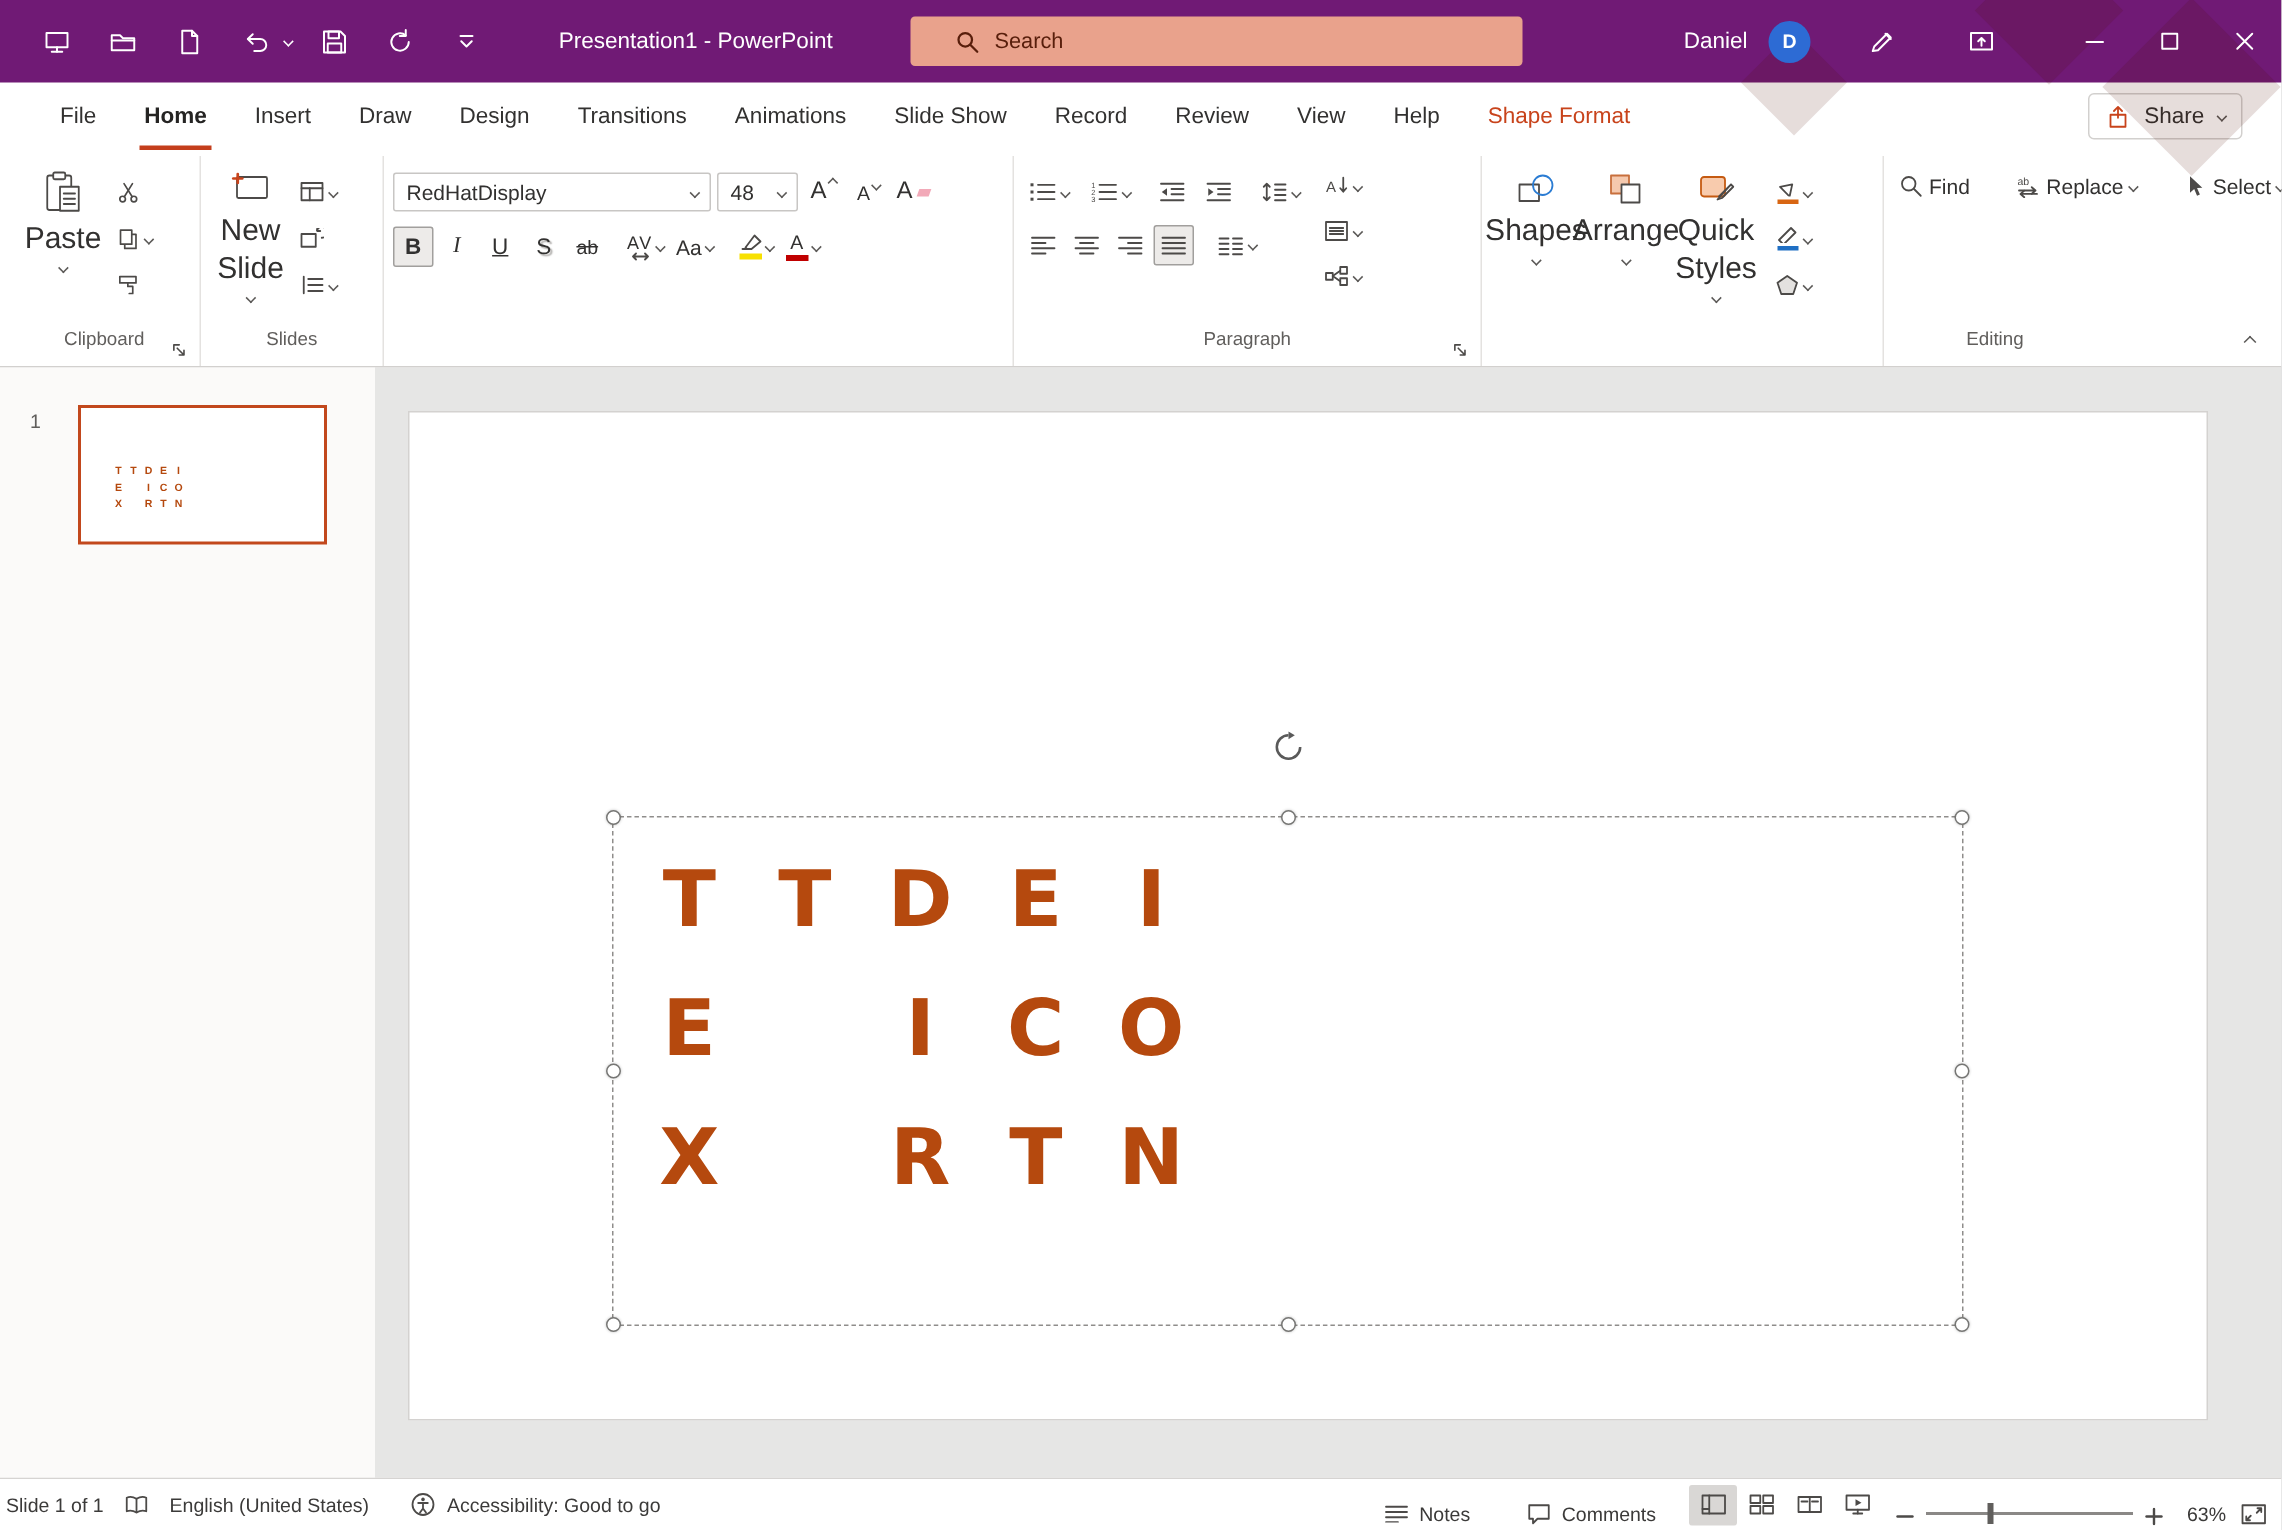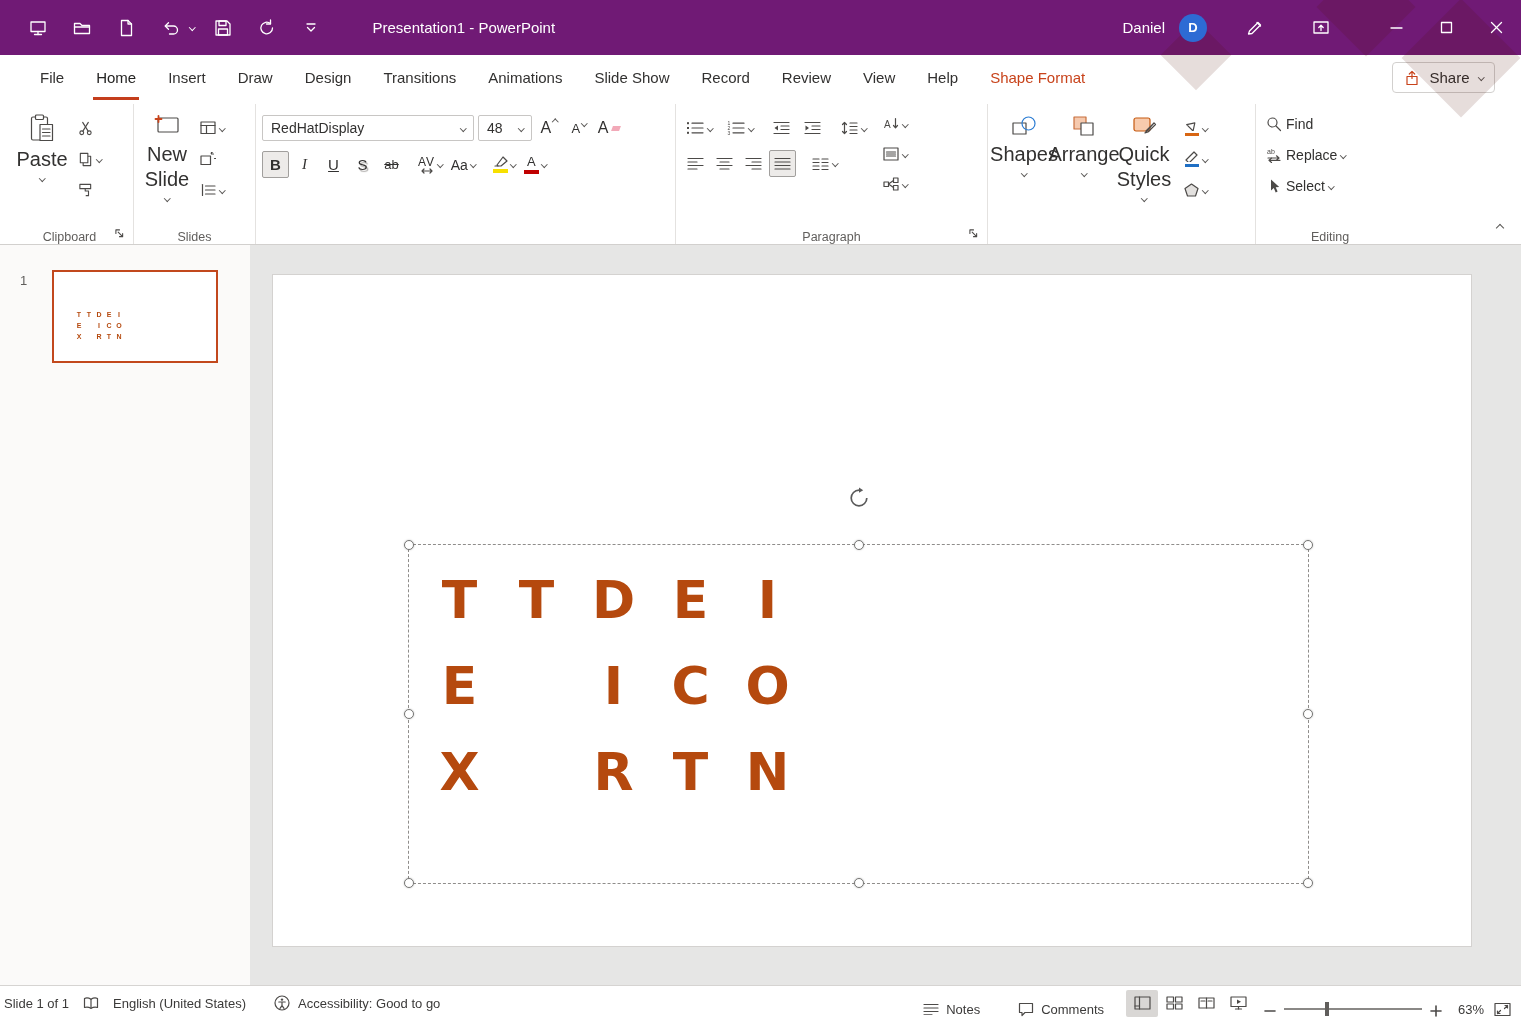--- a/index.html
+++ b/index.html
@@ -26,30 +26,30 @@
   .searchbox{position:absolute;left:607px;top:11px;width:408px;height:33px;background:#E9A28C;border-radius:3px;display:flex;align-items:center;gap:10px;padding-left:30px;color:#581E0B;font-size:14.5px;cursor:text}
   .tb-right{position:absolute;right:0;top:0;height:100%;display:flex;align-items:center}
   .tb-user{font-size:15px;margin-right:14px}
   .avatar{width:28px;height:28px;border-radius:50%;background:#2D6BD4;display:flex;align-items:center;justify-content:center;font-size:13px;font-weight:bold;margin-right:32px;cursor:pointer}
   .tb-right .tb-ic{margin-right:34px}
   .winbtn{width:50px;height:55px;display:flex;align-items:center;justify-content:center;background:none;border:none;cursor:pointer}
 
   
   .tabsrow{position:relative;height:45px;display:flex;align-items:center;padding-left:24px;background:#fff}
   .tab{padding:0 16px;height:45px;display:flex;align-items:center;font-size:15px;color:#323130;cursor:pointer;position:relative;white-space:nowrap}
-  .tab.active{font-weight:normal;color:#252423}
+  .tab.active{font-weight:bold;color:#252423}
   .tab.active::after{content:"";position:absolute;left:13px;right:13px;bottom:0;height:3px;background:#C43E1C}
   .tab.contextual{color:#C8431B}
   .share-btn{position:absolute;right:26px;top:7px;height:31px;border:1px solid #D2D0CE;border-radius:4px;display:flex;align-items:center;gap:9px;padding:0 11px;font-size:15px;cursor:pointer;background:#fff}
 
   
   .ribbon{position:relative;height:145px;background:#fff;border-bottom:1px solid #D2D0CE;display:flex;padding:4px 0 0 6px}
   .rgroup{position:relative;display:flex;flex-direction:column;border-right:1px solid #E4E2E0;padding:0 6px}
   .rg-content{flex:1;display:flex}
-  .rg-footer{height:25px;display:flex;align-items:flex-end;justify-content:center;color:#605E5C;font-size:12.5px;position:relative}
+  .rg-footer{height:25px;display:flex;align-items:flex-start;justify-content:center;color:#605E5C;font-size:12.5px;position:relative}
   .launcher{position:absolute;right:3px;bottom:6px;cursor:pointer;display:flex}
   .bigbtn{display:flex;flex-direction:column;align-items:center;padding-top:10px;width:60px;cursor:pointer;gap:4px;font-size:20px;text-align:center;line-height:1.25}
   .mini-col{display:flex;flex-direction:column;gap:7px;padding-top:12px;margin-left:2px}
   .mbtn{display:flex;align-items:center;gap:4px;height:24px;padding:0 4px;cursor:pointer;white-space:nowrap}
   .frow{display:flex;align-items:center;gap:4px}
   .combo{height:26px;border:1px solid #C8C6C4;border-radius:2px;background:#fff;display:flex;align-items:center;justify-content:space-between;padding:0 8px;cursor:pointer;font-size:14px}
   .sbtn{min-width:26px;height:26px;display:flex;align-items:center;justify-content:center;cursor:pointer;gap:2px}
   .tglbtn{min-width:27px;height:27px;display:flex;align-items:center;justify-content:center;font-size:15px;cursor:pointer;border-radius:2px;gap:3px;padding:0 3px}
   .tglbtn.active{border:1px solid #A19F9D;background:#EDEBE9}
   .para-left{display:flex;flex-direction:column;gap:10px;padding-top:12px}
@@ -140,20 +140,27 @@
       <button class="tb-ic">
         <svg class="icw" width="14" height="14" viewBox="0 0 14 14">
             <line x1="3" y1="3" x2="11" y2="3"></line>
             <path d="M3.5 6.5 L7 10 L10.5 6.5"></path>
           </svg>
       </button>
     </div>
 
     <div class="tb-title">Presentation1 - PowerPoint</div>
 
+    <div class="searchbox">
+      <svg width="16" height="16" viewBox="0 0 16 16" style="stroke:#581E0B;fill:none;stroke-width:1.5;stroke-linecap:round">
+          <circle cx="6.5" cy="6.5" r="4.5"></circle>
+          <line x1="10" y1="10" x2="14.5" y2="14.5"></line>
+        </svg>
+      <span>Search</span>
+    </div>
 
     <div class="tb-right">
       <span class="tb-user">Daniel</span>
       <span class="avatar">D</span>
       <button class="tb-ic">
         <svg class="icw" width="18" height="18" viewBox="0 0 18 18">
             <path d="M3.5 14.5 L12 6 L14.5 8.5 L6 17 L2.5 17.5 z" transform="translate(0,-2.5)"></path>
             <line x1="11" y1="4.5" x2="14.5" y2="8" transform="translate(0,-1)"></line>
           </svg>
       </button>
@@ -563,21 +570,21 @@
             <svg class="ic" width="15" height="14" viewBox="0 0 15 14">
                 <path d="M7.5 1 L14 5.5 L11.5 13 H3.5 L1 5.5 z" fill="#E3E1DF"></path>
               </svg>
             <span class="chev xs"></span>
           </div>
         </div>
       </div>
     </div>
 
     <div class="rgroup" style="width:148px;border-right:none">
-      <div class="rg-content" style="flex-direction:column;gap:7px;padding-top:8px">
+      <div class="rg-content" style="flex-direction:row;gap:23px;padding-top:8px">
         <div class="mbtn">
           <svg class="ic" width="16" height="16" viewBox="0 0 16 16">
               <circle cx="6.5" cy="6.5" r="4.5"></circle>
               <line x1="10" y1="10" x2="14.5" y2="14.5"></line>
             </svg>
           <span>Find</span>
         </div>
         <div class="mbtn">
           <svg class="ic" width="16" height="16" viewBox="0 0 16 16">
               <text x="1" y="7" font-size="7" fill="#4c4a48" stroke="none">ab</text>

